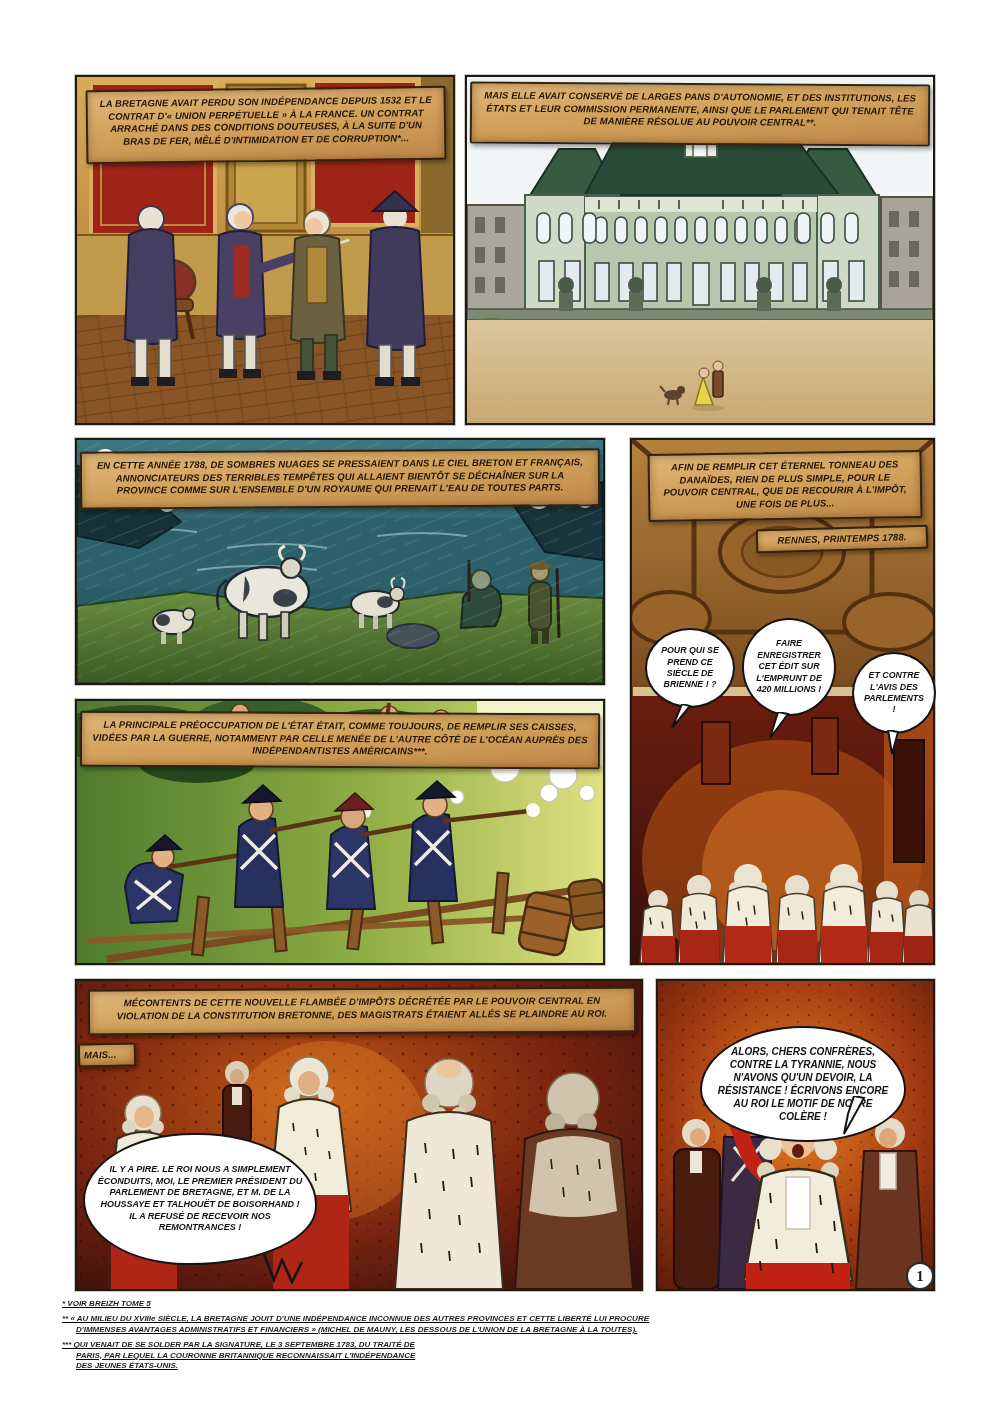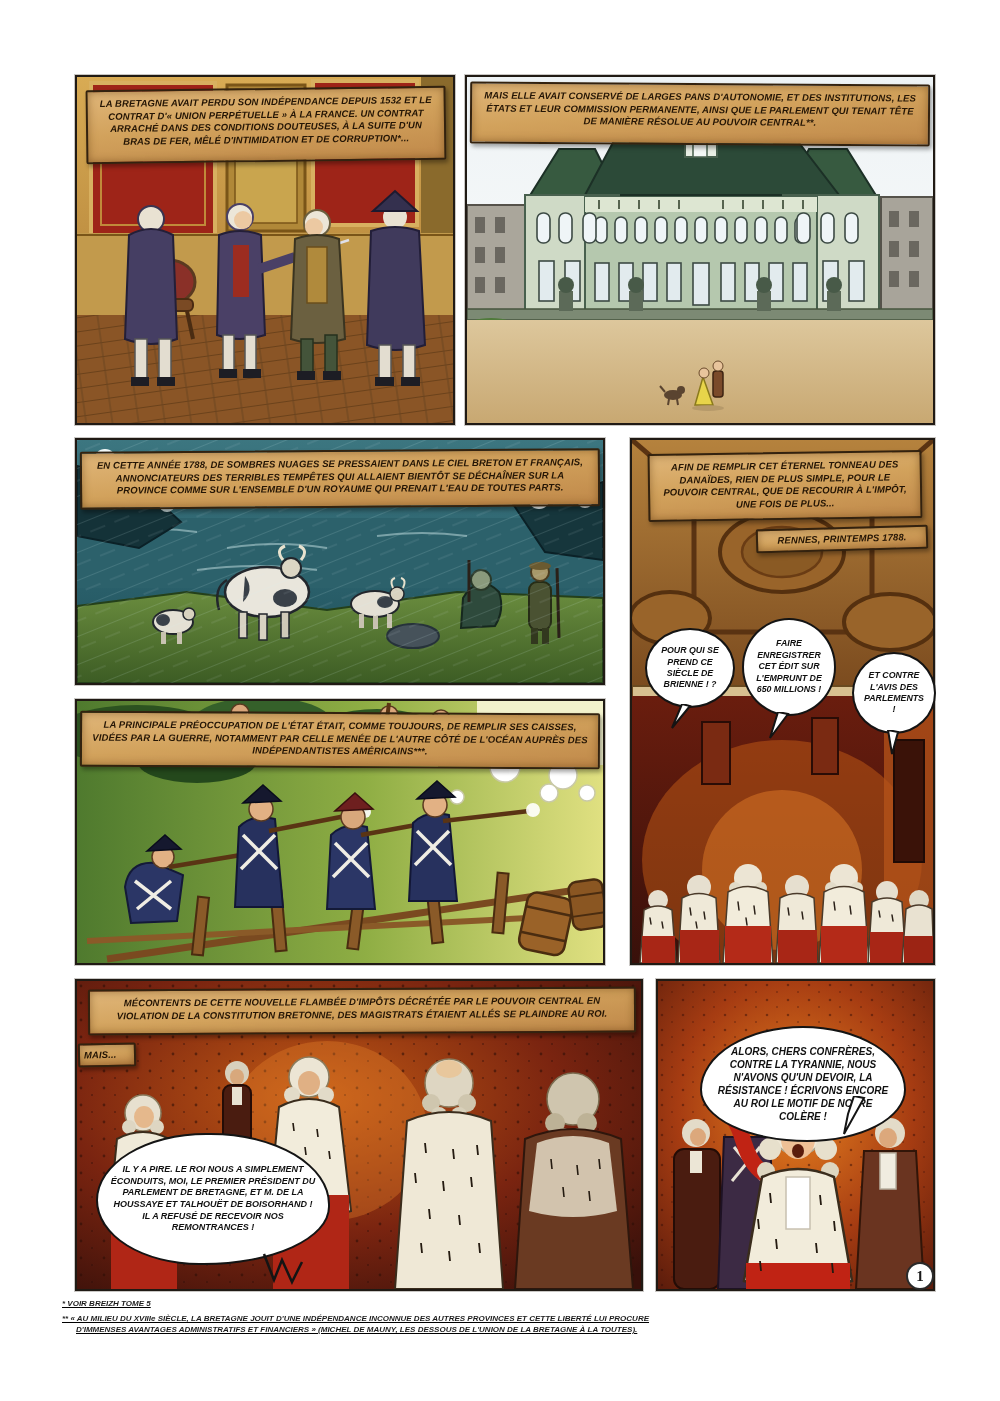--- a/index.html
+++ b/index.html
@@ -700,38 +700,39 @@
 
 <div class="caption" style="left:88px;top:988px;width:548px;height:46px;transform:rotate(-0.3deg);">MÉCONTENTS DE CETTE NOUVELLE FLAMBÉE D'IMPÔTS DÉCRÉTÉE PAR LE POUVOIR CENTRAL EN VIOLATION DE LA CONSTITUTION BRETONNE, DES MAGISTRATS ÉTAIENT ALLÉS SE PLAINDRE AU ROI.</div>
 
 <div class="caption" style="left:78px;top:1043px;width:58px;height:24px;padding:4px 4px;transform:rotate(-1.2deg);text-align:left;">MAIS...</div>
 
 <div class="bubble" style="left:645px;top:628px;width:90px;height:80px;">POUR QUI SE PREND CE SIÈCLE DE BRIENNE ! ?</div>
 <svg class="tail" style="left:668px;top:704px;" width="26" height="26">
   <polygon points="14,0 22,2 4,24" fill="#ffffff" stroke="#141414" stroke-width="2"></polygon>
 </svg>
 
-<div class="bubble" style="left:742px;top:618px;width:94px;height:98px;">FAIRE ENREGISTRER CET ÉDIT SUR L'EMPRUNT DE 650 MILLIONS !</div>
+<div class="bubble" style="left:742px;top:618px;width:94px;height:98px;">FAIRE ENREGISTRER CET ÉDIT SUR L'EMPRUNT DE 420 MILLIONS !</div>
 <svg class="tail" style="left:768px;top:712px;" width="26" height="28">
   <polygon points="10,0 20,2 2,26" fill="#ffffff" stroke="#141414" stroke-width="2"></polygon>
 </svg>
 
 <div class="bubble" style="left:852px;top:652px;width:84px;height:82px;">ET CONTRE L'AVIS DES PARLEMENTS !</div>
 <svg class="tail" style="left:882px;top:730px;" width="24" height="26">
   <polygon points="6,0 16,2 10,24" fill="#ffffff" stroke="#141414" stroke-width="2"></polygon>
 </svg>
 
-<div class="bubble" style="left:96px;top:1133px;width:234px;height:132px;border-radius:48% 52% 55% 45% / 52% 55% 45% 50%;font-size:9px;">IL Y A PIRE. LE ROI NOUS A SIMPLEMENT ÉCONDUITS, MOI, LE PREMIER PRÉSIDENT DU PARLEMENT DE BRETAGNE, ET M. DE LA HOUSSAYE ET TALHOUËT DE BOISORHAND ! IL A REFUSÉ DE RECEVOIR NOS REMONTRANCES !</div>
+<div class="bubble" style="left:83px;top:1133px;width:234px;height:132px;border-radius:48% 52% 55% 45% / 52% 55% 45% 50%;font-size:9px;">IL Y A PIRE. LE ROI NOUS A SIMPLEMENT ÉCONDUITS, MOI, LE PREMIER PRÉSIDENT DU PARLEMENT DE BRETAGNE, ET M. DE LA HOUSSAYE ET TALHOUËT DE BOISORHAND ! IL A REFUSÉ DE RECEVOIR NOS REMONTRANCES !</div>
 <svg class="tail" style="left:262px;top:1252px;" width="46" height="34">
   <polyline points="2,2 12,28 20,8 30,30 40,10" fill="none" stroke="#141414" stroke-width="2.5"></polyline>
 </svg>
 
 <div class="bubble" style="left:700px;top:1026px;width:206px;height:116px;border-radius:50% 50% 48% 52% / 55% 55% 45% 45%;font-size:10px;">ALORS, CHERS CONFRÈRES, CONTRE LA TYRANNIE, NOUS N'AVONS QU'UN DEVOIR, LA RÉSISTANCE ! ÉCRIVONS ENCORE AU ROI LE MOTIF DE NOTRE COLÈRE !</div>
 <svg class="tail" style="left:838px;top:1096px;" width="30" height="40">
   <polygon points="16,0 26,2 6,38 10,18" fill="#ffffff" stroke="#141414" stroke-width="2"></polygon>
 </svg>
 
 <div class="fnblock">
   <p class="fn">* VOIR BREIZH TOME 5</p>
   <p class="fn" style="max-width:600px;">** « AU MILIEU DU XVIIIe SIÈCLE, LA BRETAGNE JOUIT D'UNE INDÉPENDANCE INCONNUE DES AUTRES PROVINCES ET CETTE LIBERTÉ LUI PROCURE D'IMMENSES AVANTAGES ADMINISTRATIFS ET FINANCIERS » (MICHEL DE MAUNY, LES DESSOUS DE L'UNION DE LA BRETAGNE À LA TOUTES).</p>
+  <p class="fn" style="max-width:345px;">*** QUI VENAIT DE SE SOLDER PAR LA SIGNATURE, LE 3 SEPTEMBRE 1783, DU TRAITÉ DE PARIS, PAR LEQUEL LA COURONNE BRITANNIQUE RECONNAISSAIT L'INDÉPENDANCE DES JEUNES ÉTATS-UNIS.</p>
 </div>
 
 <div class="pagenum">1</div>
 
 </body></html>

